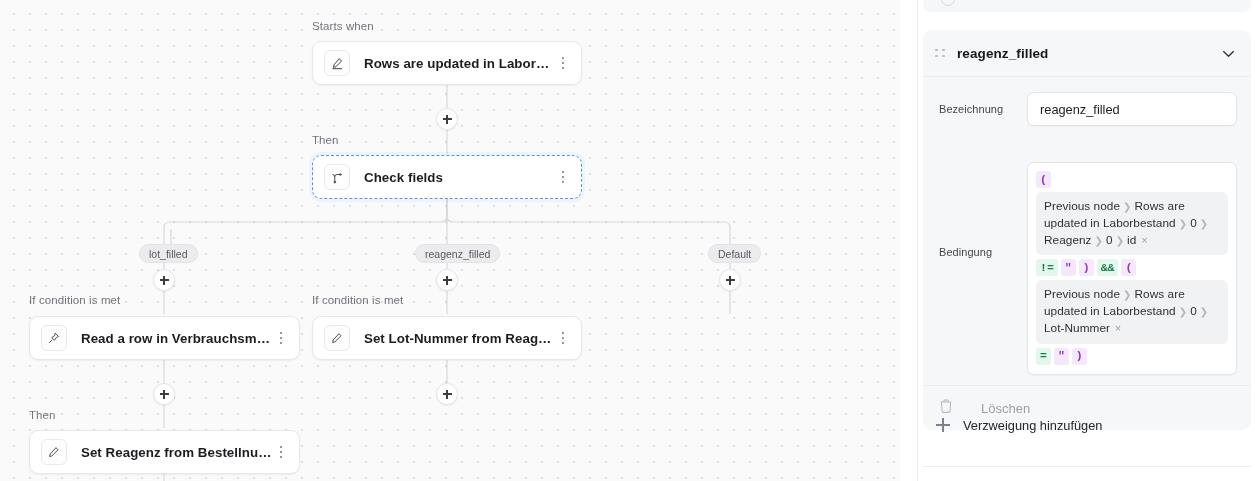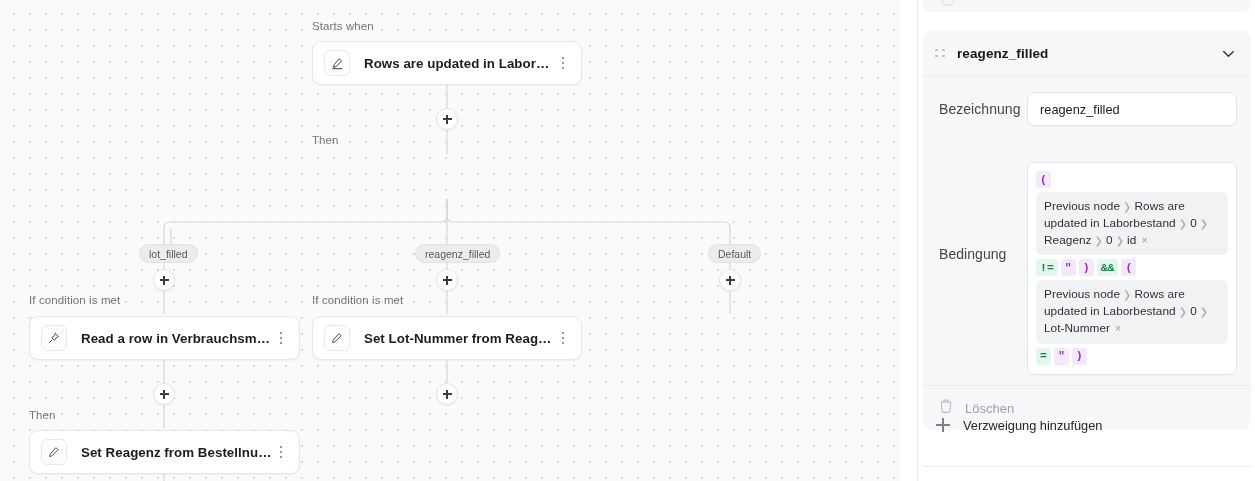--- a/index.html
+++ b/index.html
@@ -161,21 +161,21 @@
     font-weight: 700;
     color: #16181c;
     letter-spacing: .1px;
   }
 
   .field-row { position: absolute; display: flex; left: 0; width: 100%; padding: 0 14px 0 16px; }
   #row-bez { top: 62px; align-items: center; }
   #row-bed { top: 132px; align-items: flex-start; }
   .field-label {
     width: 88px; flex: 0 0 88px;
-    font-size: 14px;
+    font-size: 11px;
     color: #43464b;
     letter-spacing: .05px;
   }
   #row-bed .field-label { padding-top: 84px; }
 
   #bez-input {
     flex: 1 1 auto;
     height: 34px;
     background: #ffffff;
     border: 1px solid #e3e4e6;
@@ -226,21 +226,21 @@
 
   #row-delete {
     position: absolute;
     left: 0; bottom: 0;
     width: 100%; height: 45px;
     display: flex; align-items: center;
     padding: 0 16px;
     border-top: 1px solid #ebecee;
     cursor: pointer;
   }
-  #delete-label { margin-left: 12px; font-size: 13px; color: #9ca0a6; }
+  #delete-label { margin-left: 28px; font-size: 13px; color: #9ca0a6; }
 
   #add-branch {
     position: absolute;
     left: 18px; top: 418px;
     display: flex; align-items: flex-start;
     cursor: pointer;
   }
   #add-branch .pl {
     position: relative; width: 14px; height: 14px; flex: 0 0 auto;
   }
@@ -300,20 +300,36 @@
       <span class="kebab">
           <i></i>
           <i></i>
           <i></i>
         </span>
     </div>
 
     <div class="plus" style="left:436px; top:108px;"></div>
 
     <div class="caption" style="left:312px; top:134px;">Then</div>
+    <div class="node selected" style="left:312px; top:155px; width:270px;">
+      <span class="node-icon">
+        <svg width="12" height="13" viewBox="0 0 16 16" fill="none" stroke="#3a3d42" stroke-width="1.2" stroke-linecap="round" stroke-linejoin="round">
+          <path d="M5 14 V7 Q5 4 8 4 H12"></path>
+          <path d="M5 7 Q5 4 2.5 4"></path>
+          <circle cx="5" cy="14.2" r="1.1"></circle>
+          <circle cx="12.4" cy="4" r="1.1"></circle>
+        </svg>
+      </span>
+      <span class="node-label">Check fields</span>
+      <span class="kebab">
+          <i></i>
+          <i></i>
+          <i></i>
+        </span>
+    </div>
 
     <div class="branch-pill" style="left:139px; top:244px;">lot_filled</div>
     <div class="branch-pill" style="left:415px; top:244px;">reagenz_filled</div>
     <div class="branch-pill" style="left:708px; top:244px;">Default</div>
 
     <div class="plus" style="left:153px; top:269px;"></div>
     <div class="plus" style="left:436px; top:269px;"></div>
     <div class="plus" style="left:719px; top:269px;"></div>
 
     <div class="caption" style="left:29px; top:294px;">If condition is met</div>

